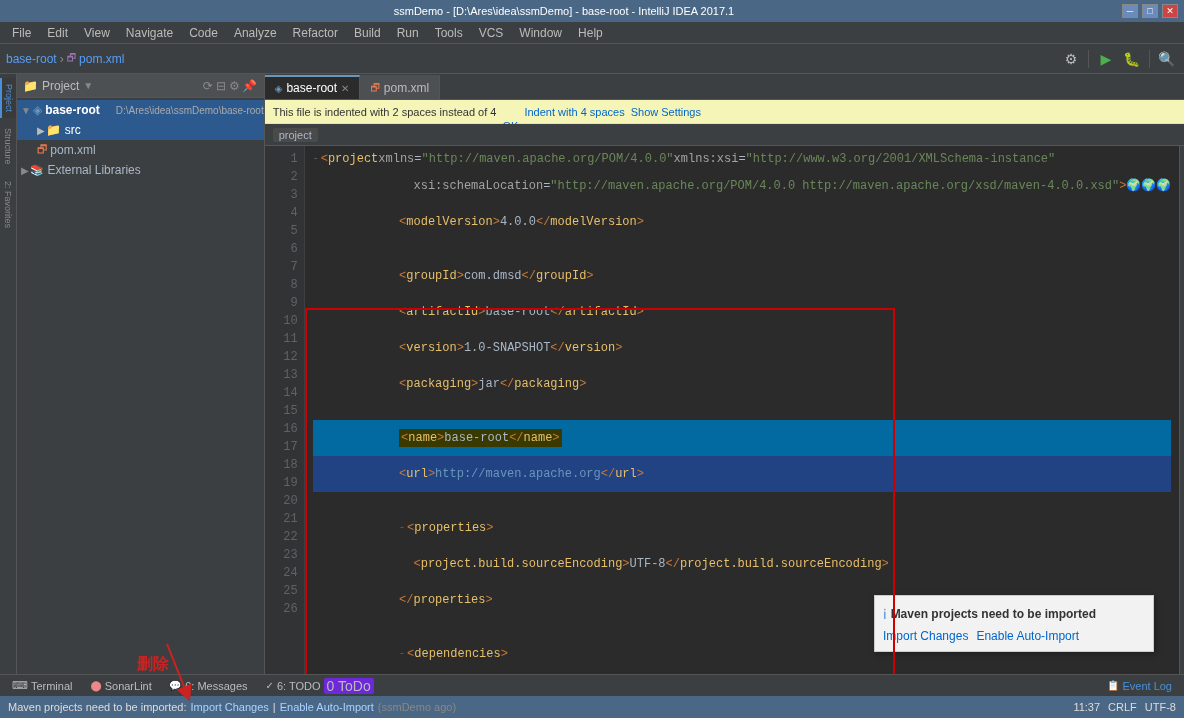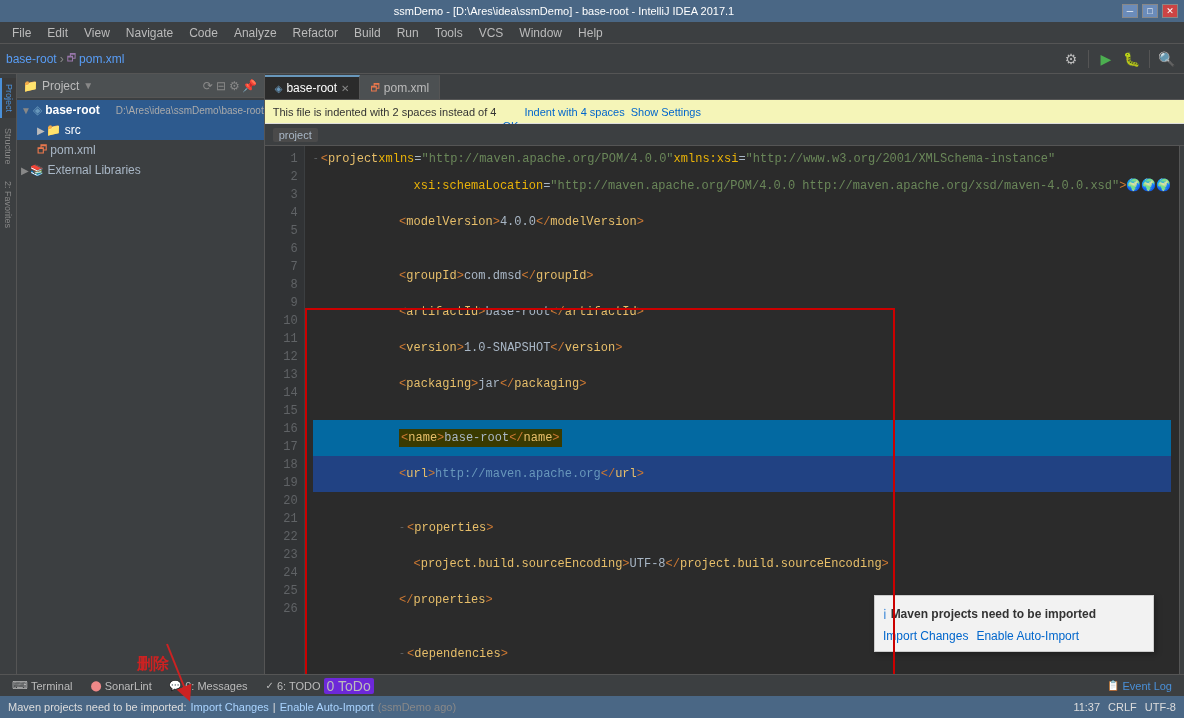--- a/index.html
+++ b/index.html
@@ -60,21 +60,21 @@
 
     
     #maven-popup { position: absolute; bottom: 66px; right: 30px; background: #f2f2f2; border: 1px solid #ccc; width: 280px; padding: 8px; font-size: 12px; color: #333; box-shadow: 2px 2px 6px rgba(0,0,0,0.3); }
 
     
     .fold-marker { color: #606366; cursor: pointer; margin-right: 2px; font-size: 10px; }
 
     
     .xml-bracket { color: #cc7832; }
     .xml-tag { color: #e8bf6a; }
-    .xml-attr-name { color: #eab308; }
+    .xml-attr-name { color: #a3a3a3; }
     .xml-attr-val { color: #6a8759; }
     .xml-text { color: #a9b7c6; }
   </style>
 </head>
 <body>
 
 <div id="title-bar">
   <div style="flex:1;text-align:center;font-size:11px;">ssmDemo - [D:\Ares\idea\ssmDemo] - base-root - IntelliJ IDEA 2017.1</div>
   <div style="display:flex;gap:4px;">
     <div style="width:16px;height:14px;border:1px solid #888;background:#6b8cba;display:flex;align-items:center;justify-content:center;font-size:9px;cursor:pointer;color:#fff;">─</div>

